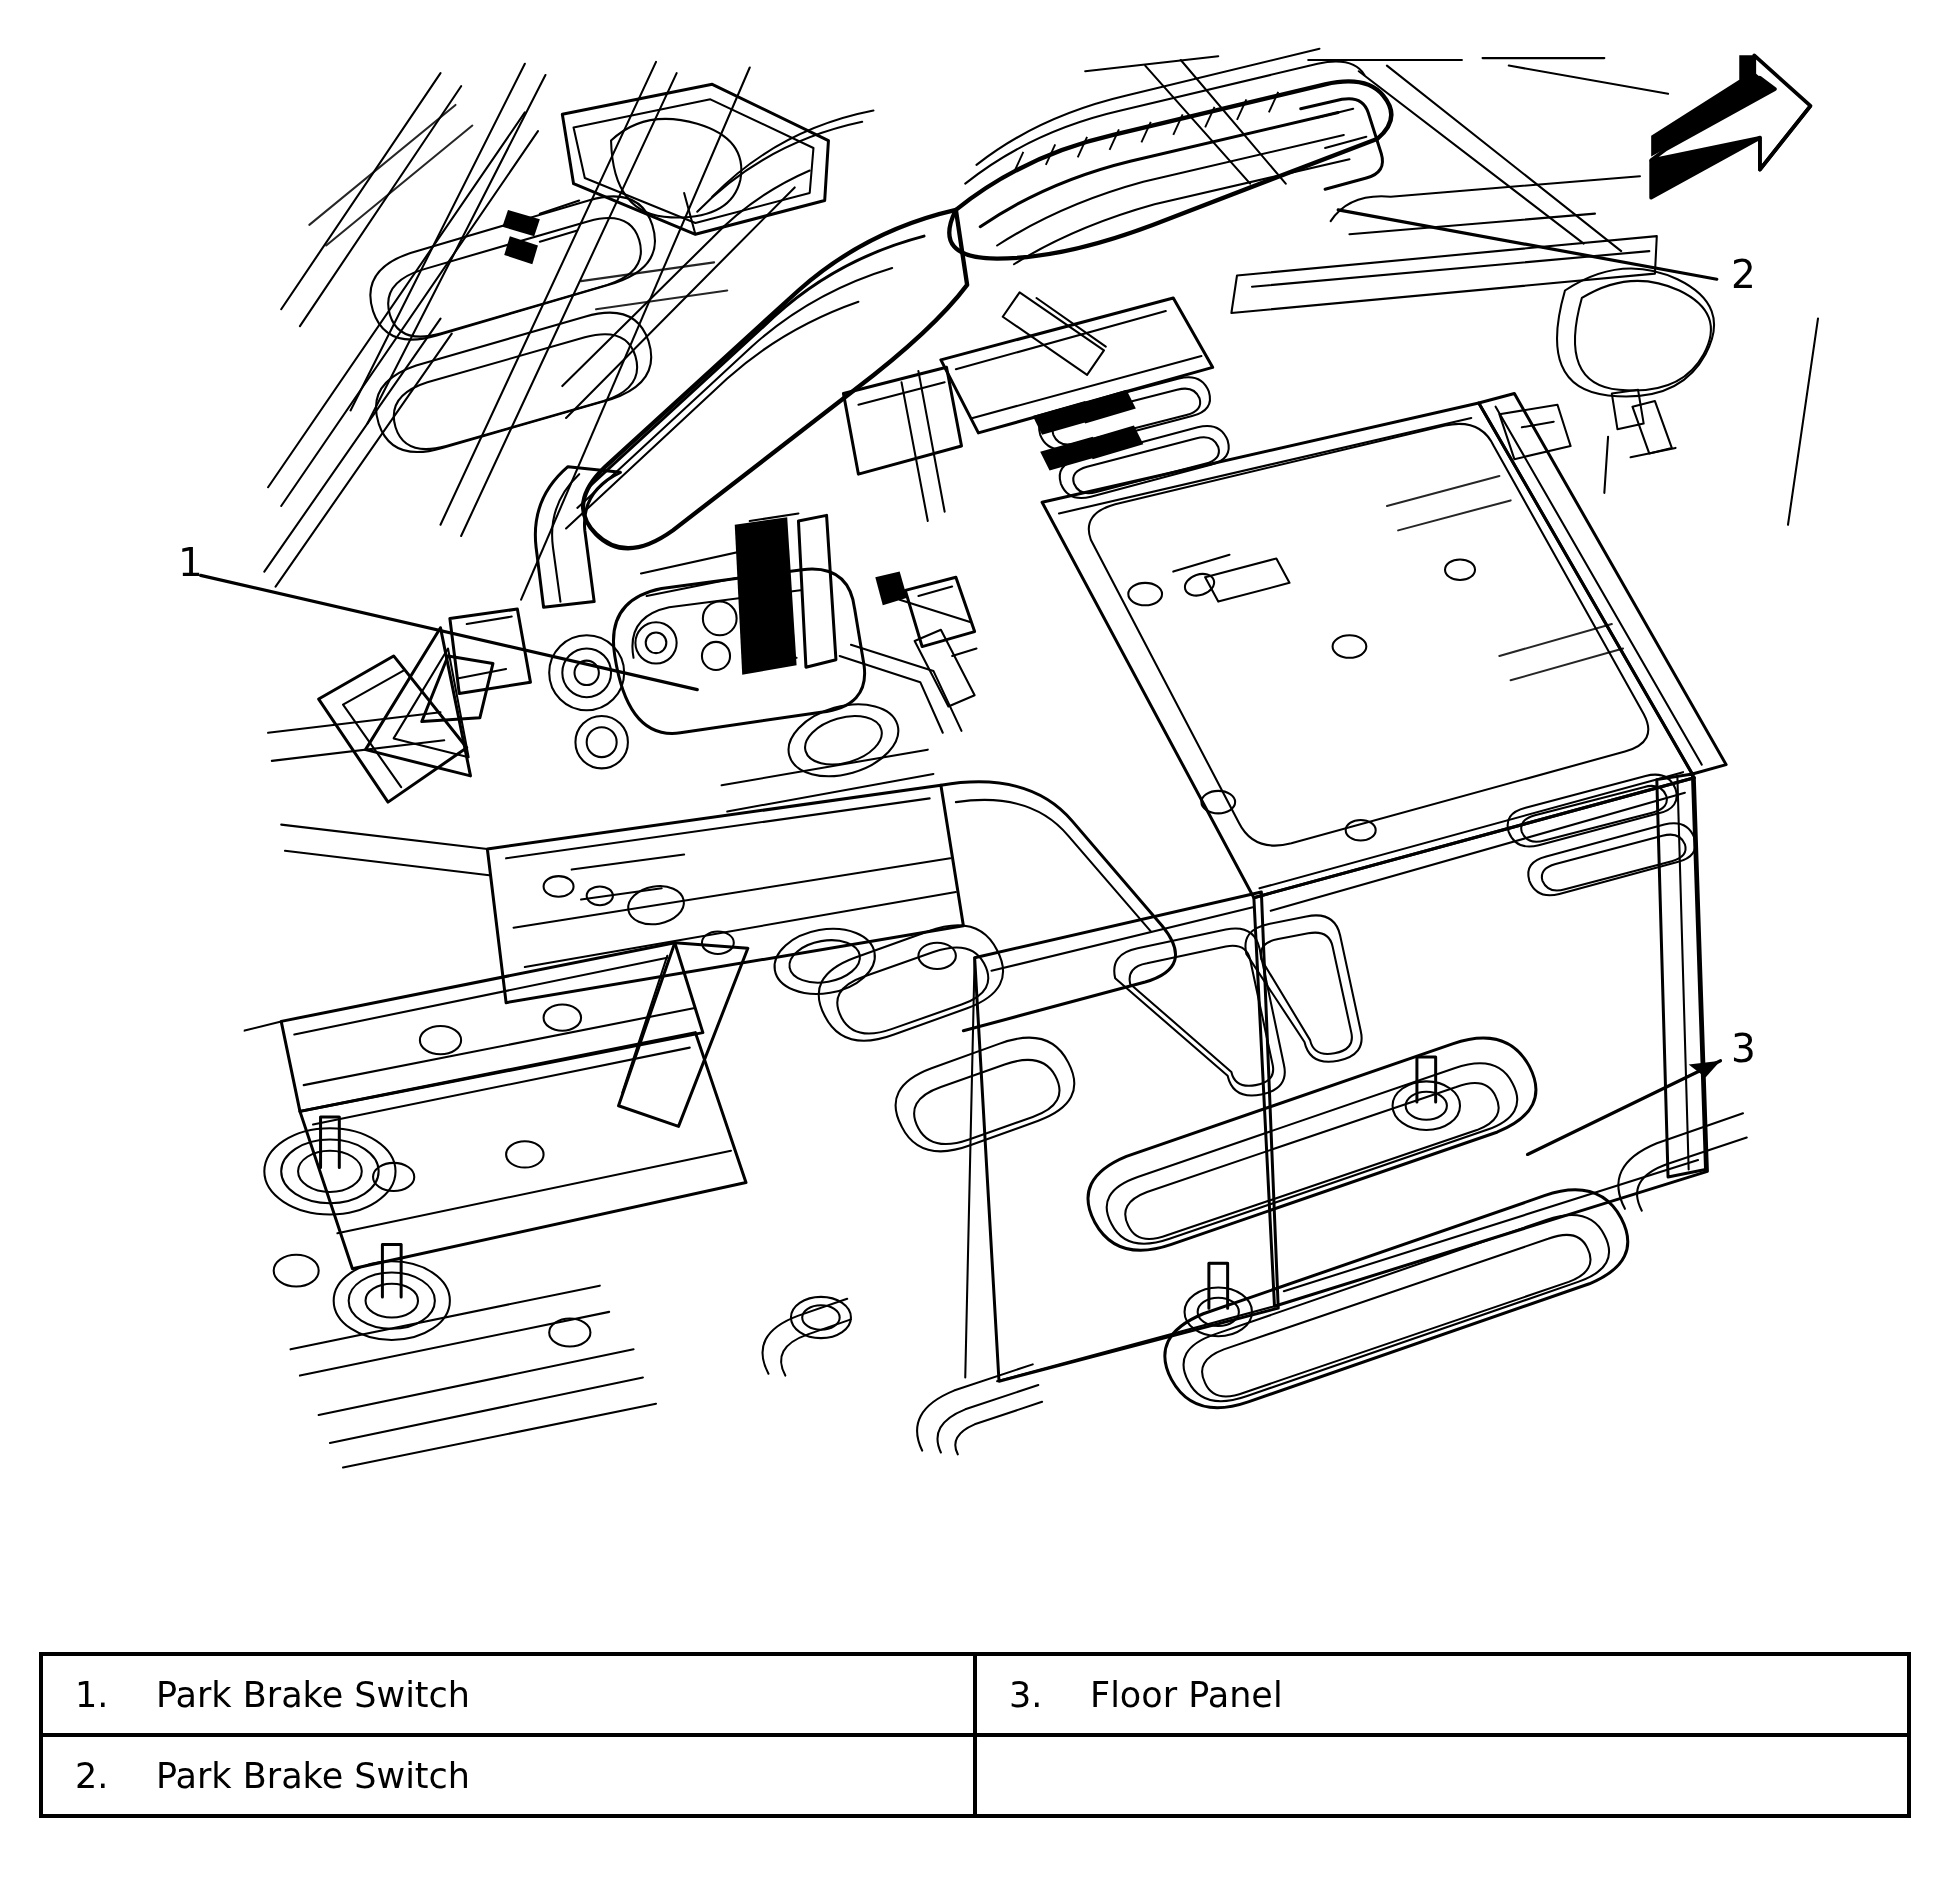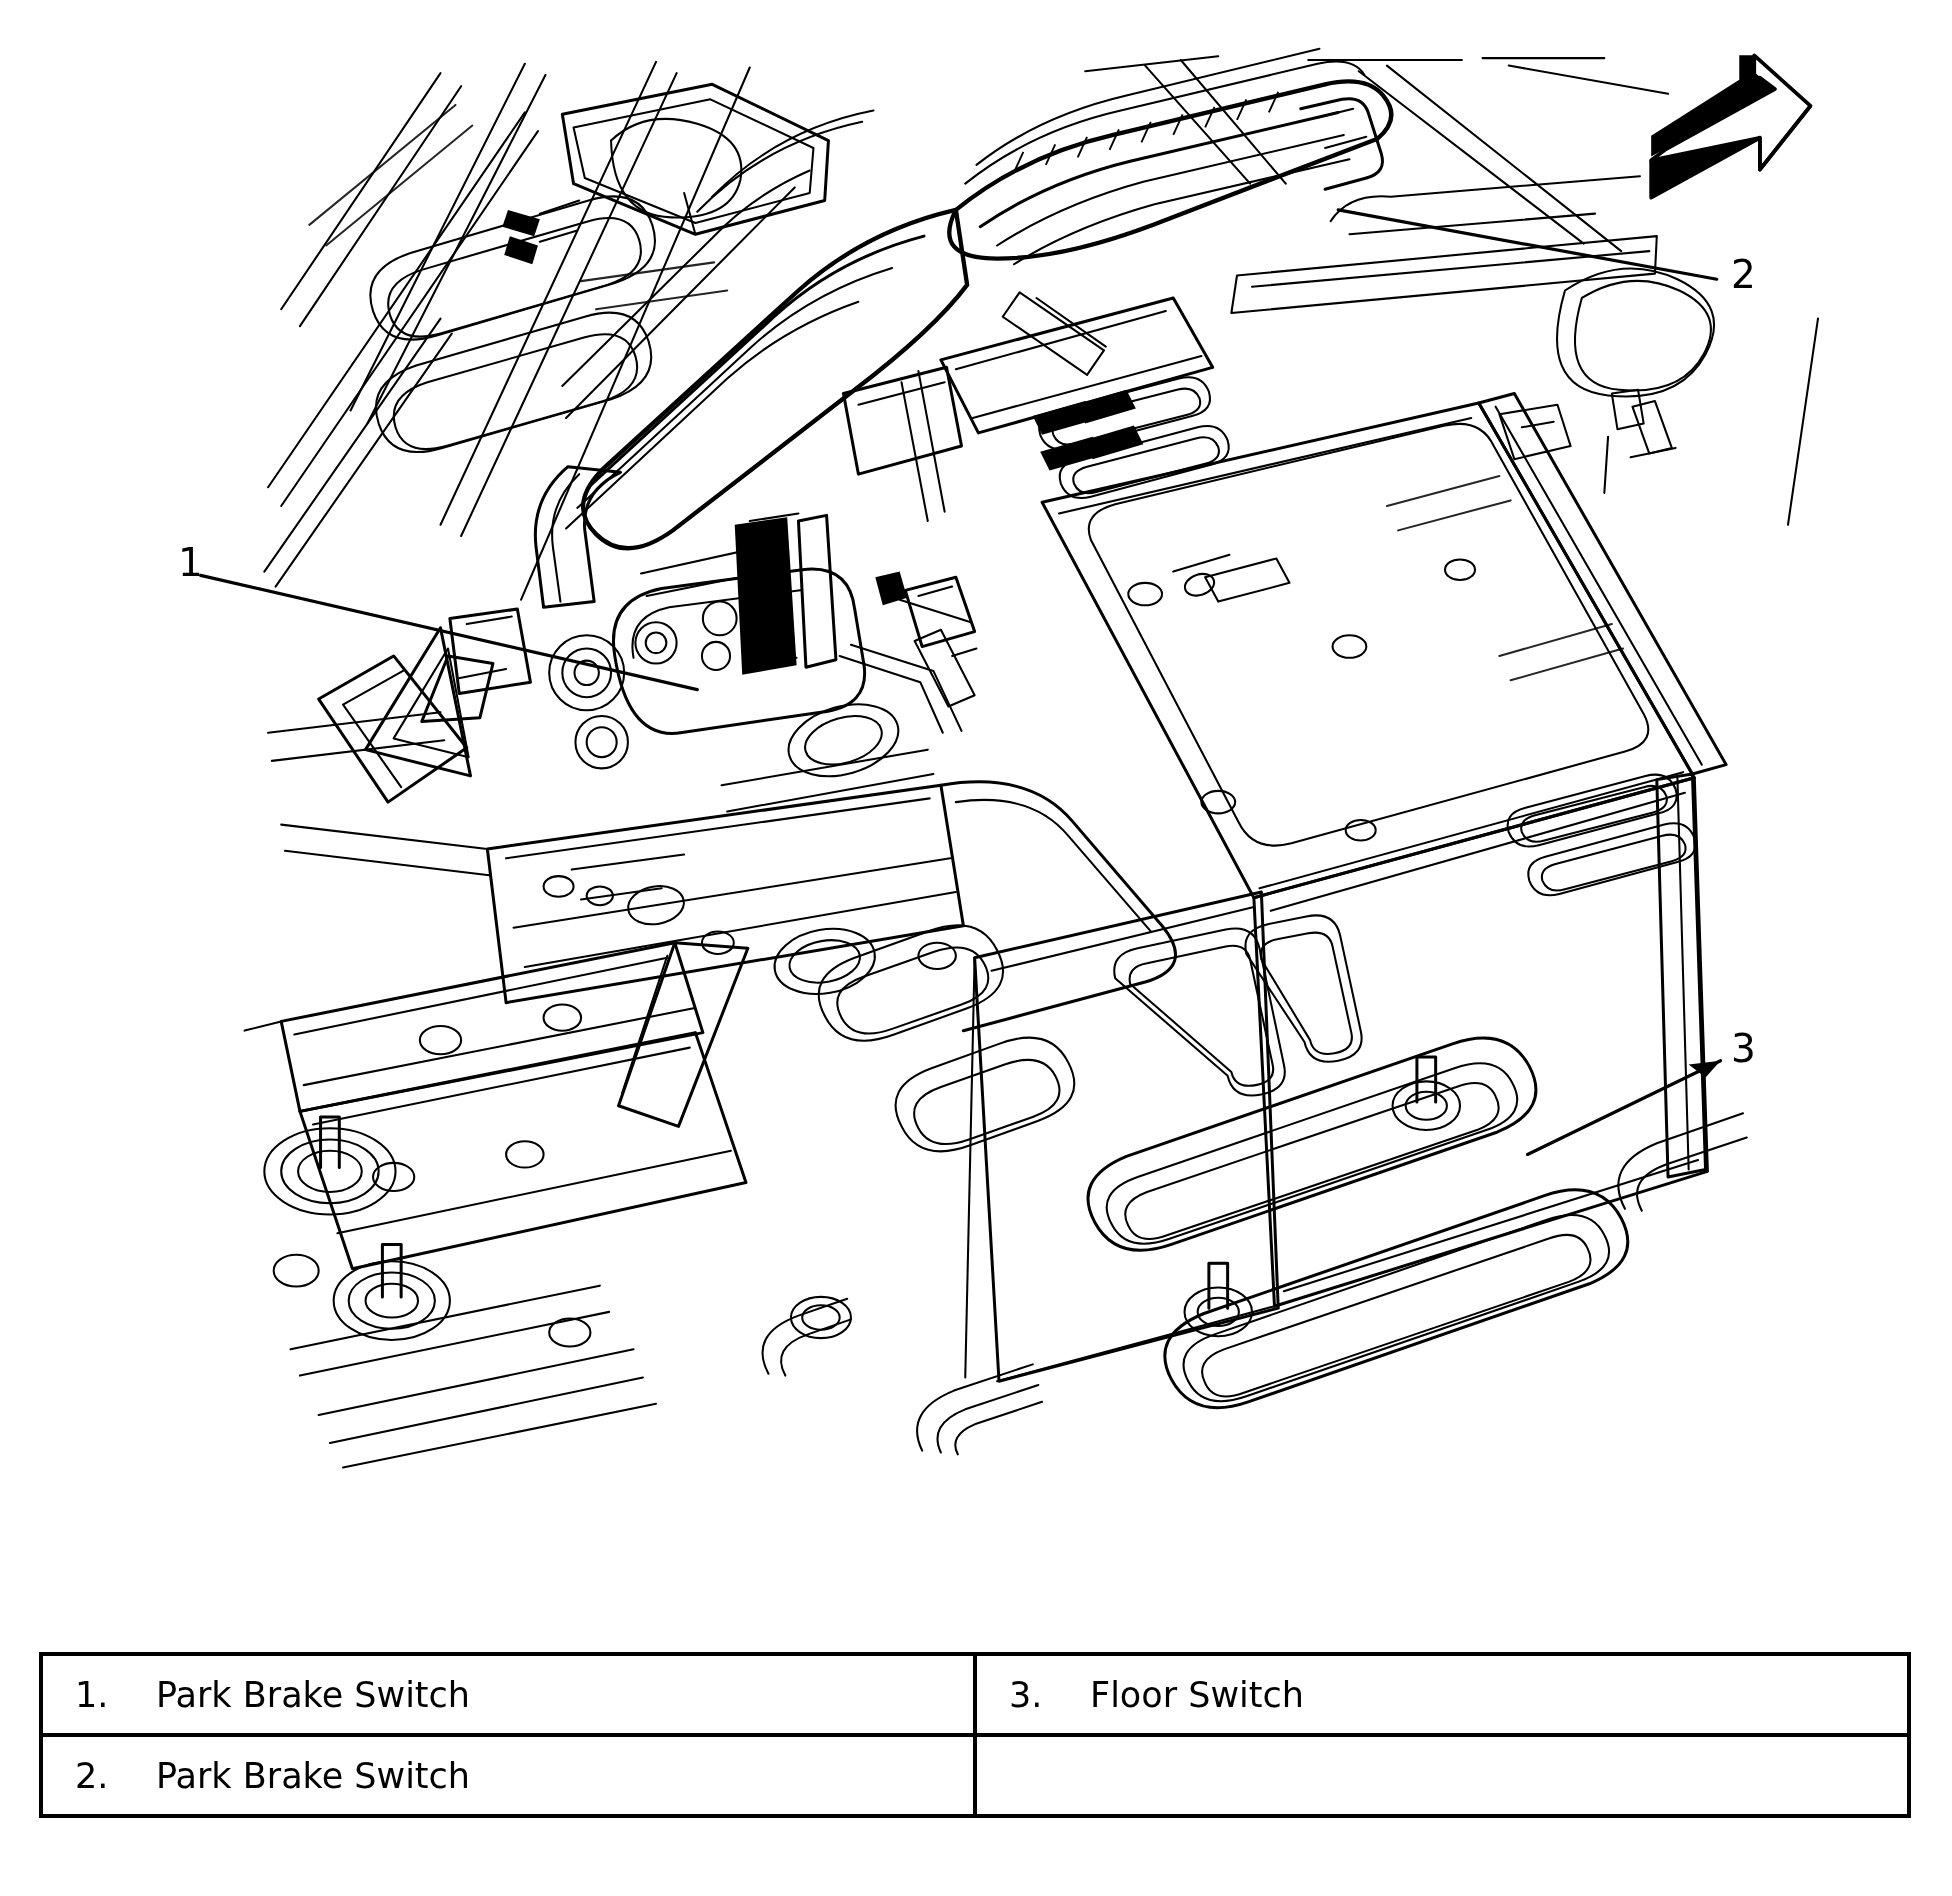--- a/index.html
+++ b/index.html
@@ -457,21 +457,21 @@
     <tr>
       <td>
         <div class="legend-cell-inner">
           <span class="legend-index">1.</span>
           <span class="legend-label">Park Brake Switch</span>
         </div>
       </td>
       <td>
         <div class="legend-cell-inner">
           <span class="legend-index">3.</span>
-          <span class="legend-label">Floor Switch</span>
+          <span class="legend-label">Floor Panel</span>
         </div>
       </td>
     </tr>
     <tr>
       <td>
         <div class="legend-cell-inner">
           <span class="legend-index">2.</span>
           <span class="legend-label">Park Brake Switch</span>
         </div>
       </td>

